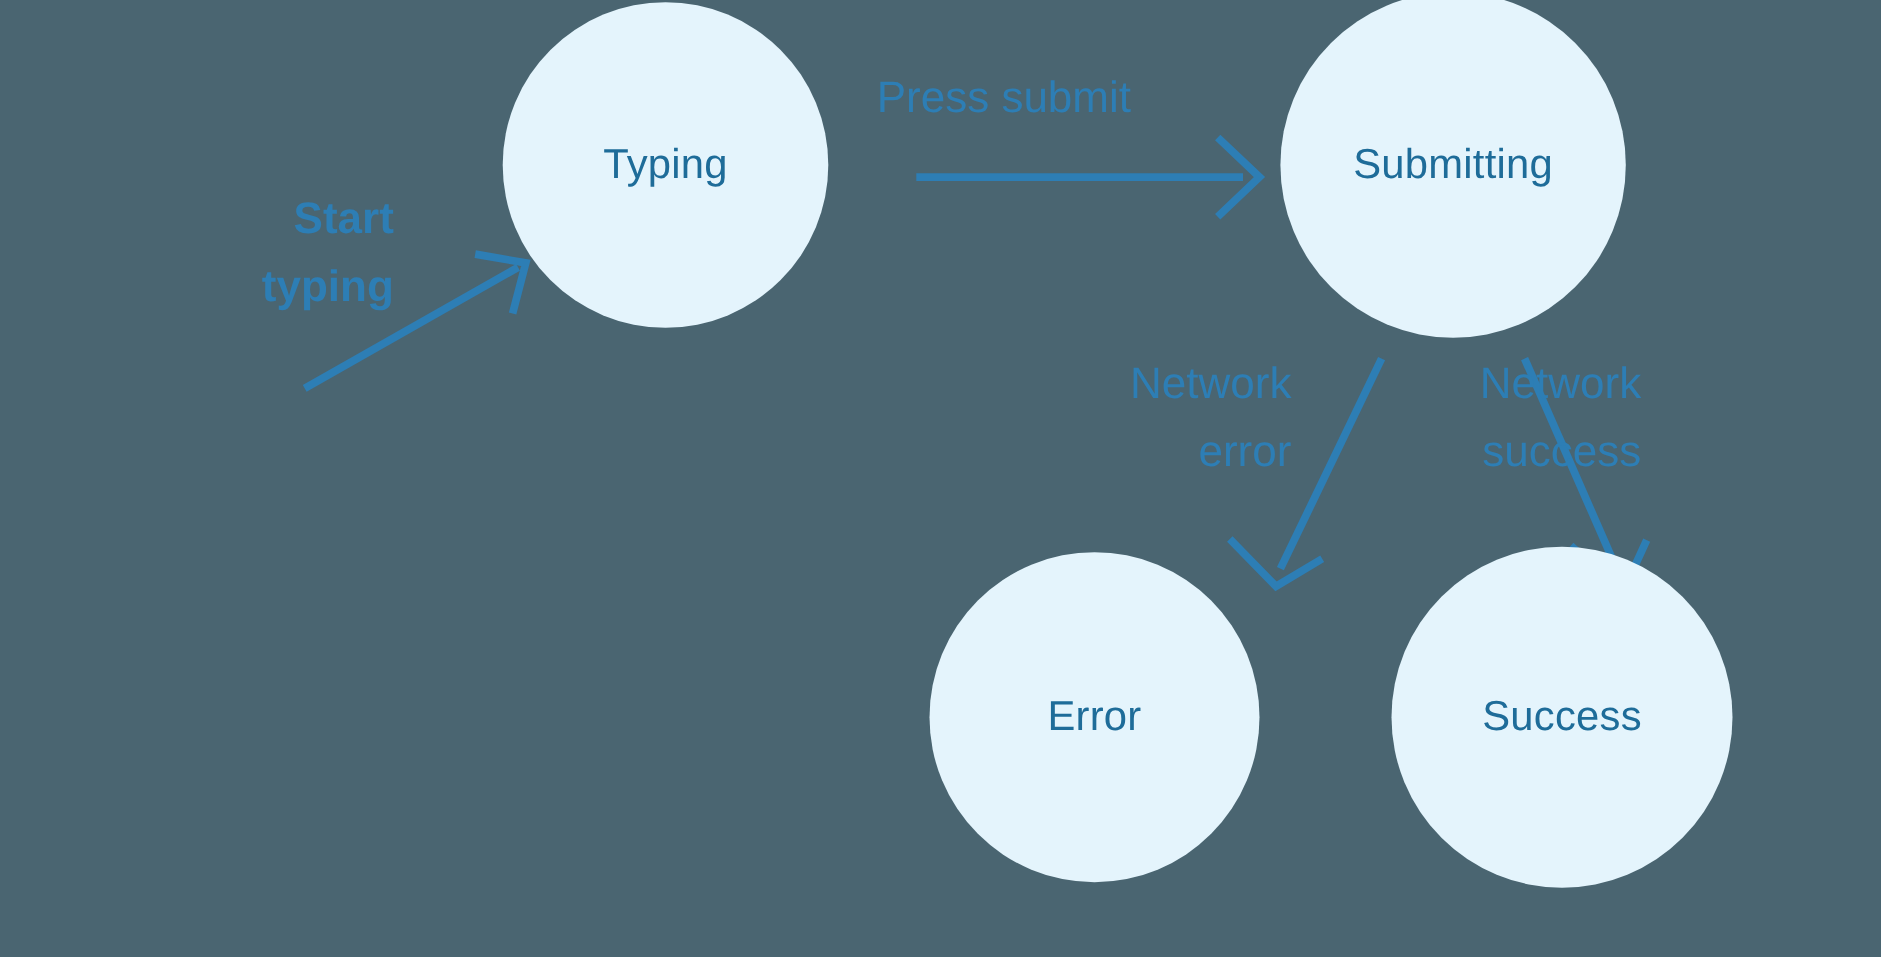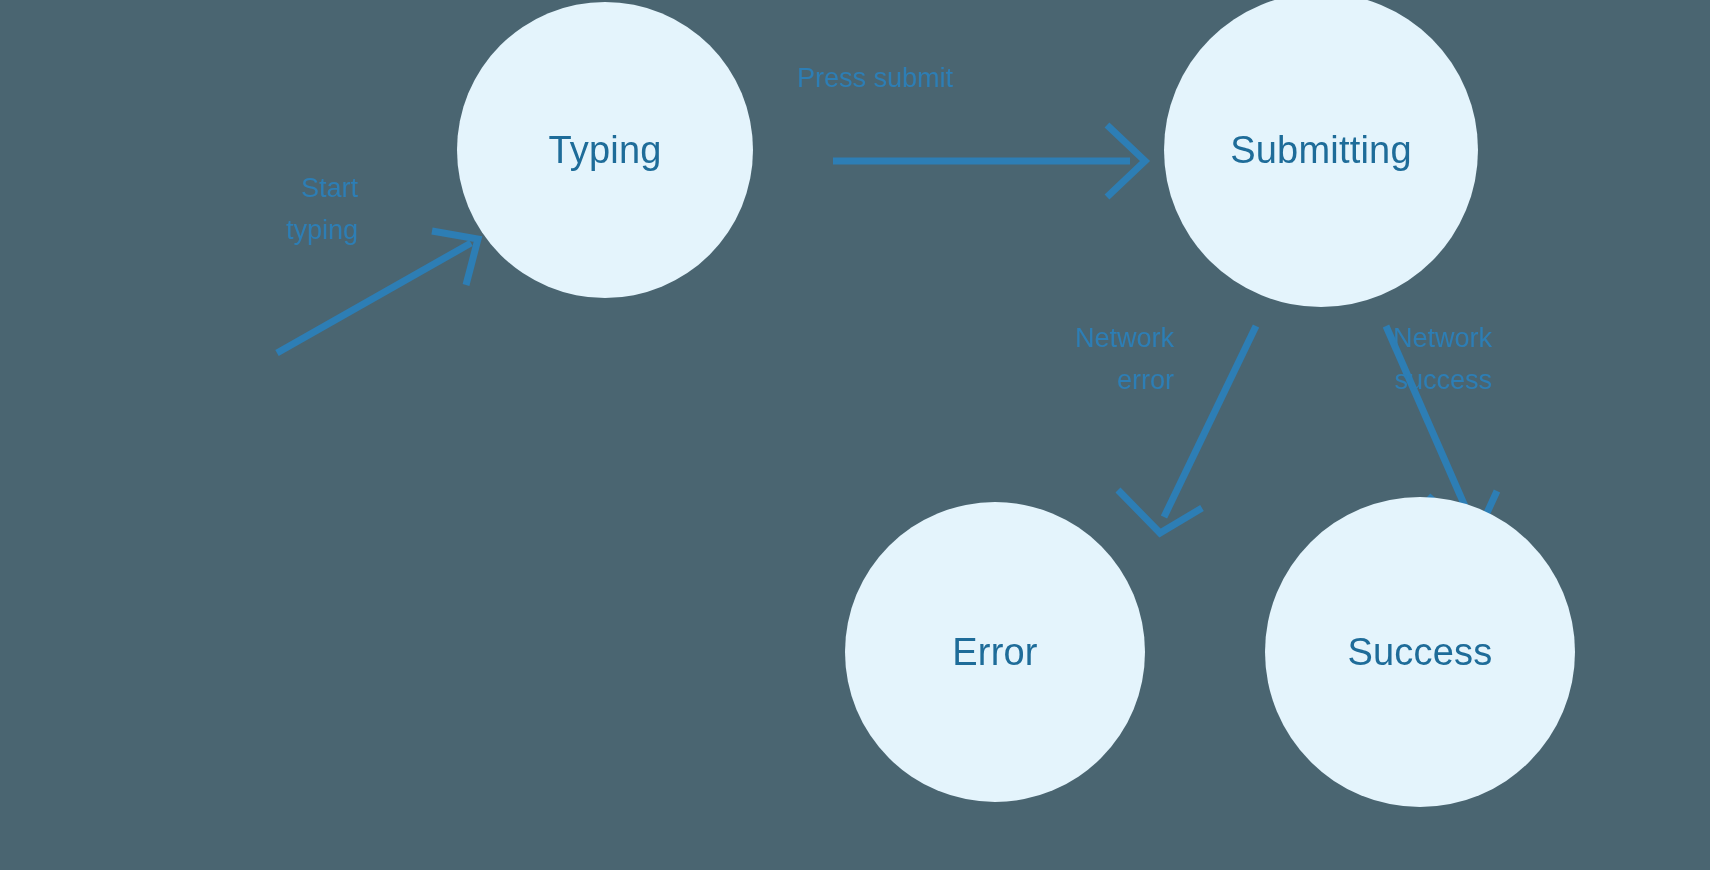--- a/index.html
+++ b/index.html
@@ -26,21 +26,21 @@
   .node-label {
     color: #1e6c99;
     font-size: 38px;
     font-weight: 400;
     letter-spacing: 0.2px;
     white-space: nowrap;
   }
   .edge-label {
     position: absolute;
     color: #2d7eb5;
-    font-size: 27px;
+    font-size: 40px;
     font-weight: 400;
     line-height: 1.55;
     white-space: pre-line;
   }
   .edge-label.align-right { text-align: right; }
   .edge-label.align-left  { text-align: left;  }
   svg.edges {
     position: absolute;
     left: 0;
     top: 0;
@@ -100,21 +100,21 @@
   </div>
 
   <div class="node" style="left:845px; top:502px; width:300px; height:300px;">
     <span class="node-label">Error</span>
   </div>
 
   <div class="node" style="left:1265px; top:497px; width:310px; height:310px;">
     <span class="node-label">Success</span>
   </div>
 
-  <div class="edge-label align-right" style="left:198px; top:168px; width:160px;">Start
+  <div class="edge-label align-right" style="left:198px; top:168px; width:160px;font-weight:bold;">Start
 typing</div>
 
   <div class="edge-label align-left" style="left:797px; top:58px; width:300px;">Press submit</div>
 
   <div class="edge-label align-right" style="left:912px; top:318px; width:262px;">Network
 error</div>
 
   <div class="edge-label align-right" style="left:1260px; top:318px; width:232px;">Network
 success</div>
 

